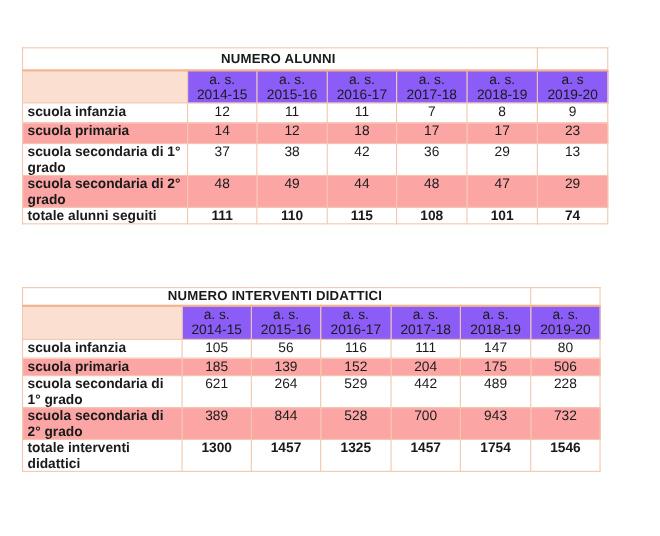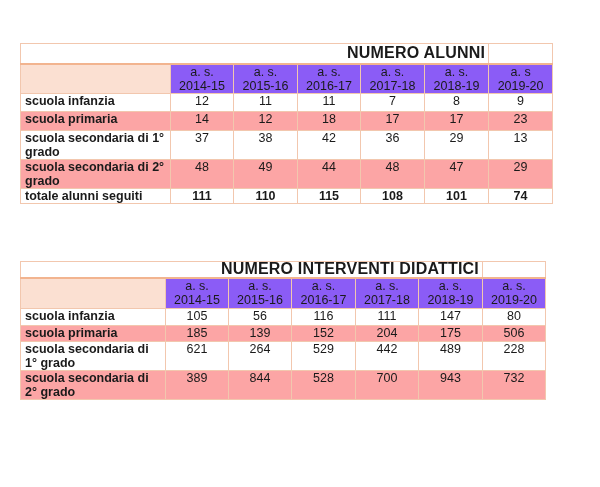--- a/index.html
+++ b/index.html
@@ -1,20 +1,20 @@
 <!DOCTYPE html>
 <html><head>
   <meta charset="utf-8">
   <style>
     html, body { margin: 0; padding: 0; background: #ffffff; }
     body { width: 600px; height: 487px; position: relative; overflow: hidden;
            font-family: "Liberation Sans", sans-serif; color: #1a1a1a; }
     table { border-collapse: collapse; position: absolute; table-layout: fixed; }
     td { border: 1px solid #f2c7ae; padding: 0 3px; font-size: 12.5px; line-height: 14px; vertical-align: top; }
-    .title-cell { text-align: right; font-weight: bold; font-size: 16px; letter-spacing: 0.2px; vertical-align: middle; padding-left: 0; }
+    .title-cell { text-align: center; font-weight: bold; font-size: 12px; letter-spacing: 0.2px; vertical-align: middle; padding-left: 0; }
     .title-row td { background: #ffffff; border-bottom: 2px solid #f2b48f; }
     .hdr td { background: #8b5cf6; font-weight: normal; text-align: center; vertical-align: middle; }
     .hdr td.lbl { background: #fbe0d2; }
     td.lbl { font-weight: bold; text-align: left; padding-left: 4px; }
     td.num { text-align: center; margin-left: 36px; }
     tr.shade td { background: #fca5a5; }
     tr.plain td { background: #ffffff; }
     tr.total td { font-weight: bold; }
     #t1 { left: 20px; top: 43px; width: 533px; }
     #t2 { left: 20px; top: 261px; width: 526px; }
@@ -147,14 +147,23 @@
   </tr>
   <tr class="shade" style="height:29px">
     <td class="lbl">scuola secondaria di 2° grado</td>
     <td class="num">389</td>
     <td class="num">844</td>
     <td class="num">528</td>
     <td class="num">700</td>
     <td class="num">943</td>
     <td class="num">732</td>
   </tr>
+  <tr class="plain total" style="height:27px">
+    <td class="lbl">totale interventi didattici</td>
+    <td class="num">1300</td>
+    <td class="num">1457</td>
+    <td class="num">1325</td>
+    <td class="num">1457</td>
+    <td class="num">1754</td>
+    <td class="num">1546</td>
+  </tr>
 </tbody>
   </table>
 
 </body></html>

